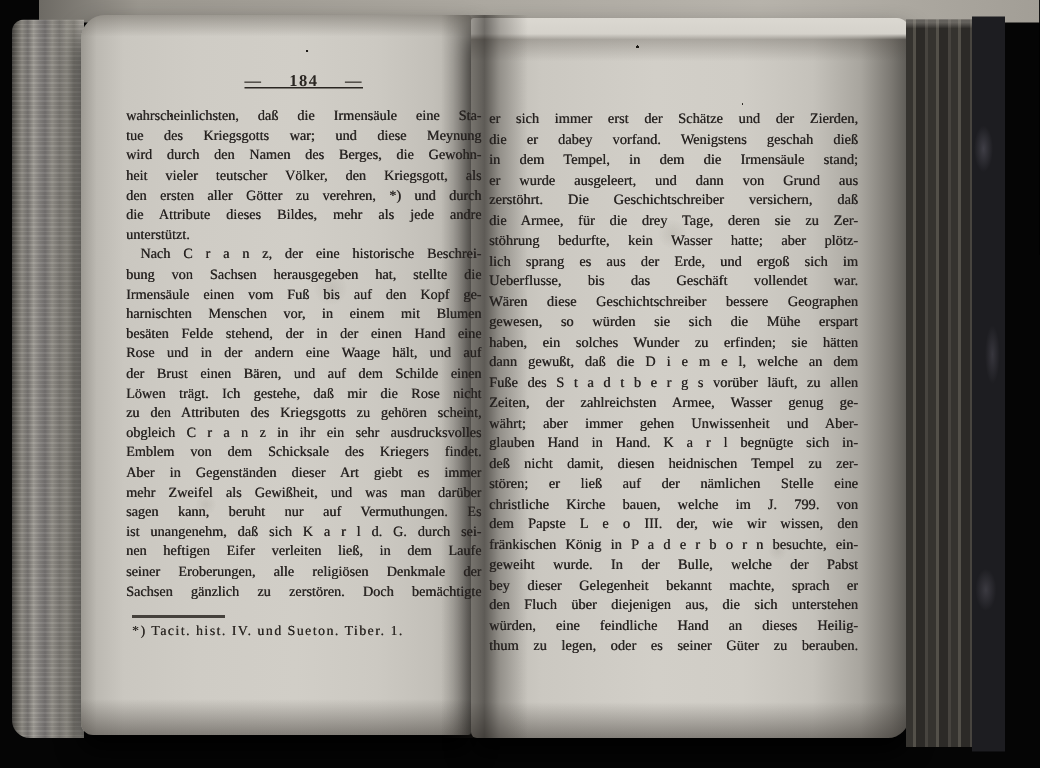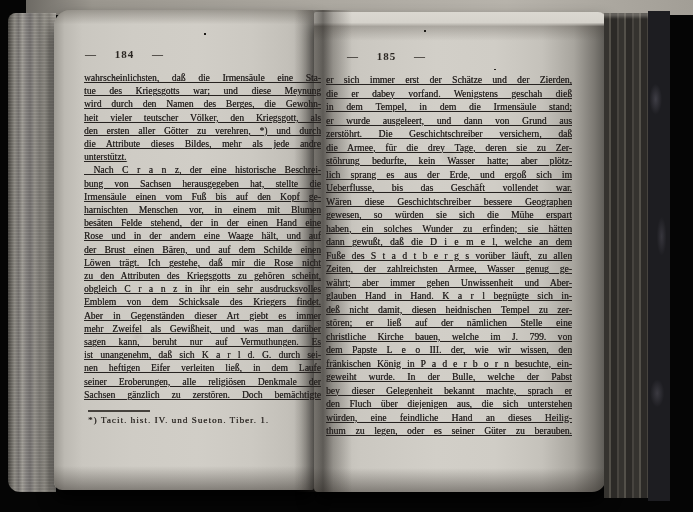--- a/index.html
+++ b/index.html
@@ -88,33 +88,32 @@
     background:
       radial-gradient(ellipse 9px 22px at 35% 18%, #3f3e46 0%, rgba(0,0,0,0) 70%),
       radial-gradient(ellipse 7px 28px at 62% 46%, #37363d 0%, rgba(0,0,0,0) 70%),
       radial-gradient(ellipse 10px 20px at 42% 78%, #3b3a41 0%, rgba(0,0,0,0) 70%),
       #1d1d21;
     z-index: 1;
   }
   
   .page-number {
     position: absolute; z-index: 3;
-    width: 235px; 
+    width: 235px; text-align: center;
     font-size: 11px; font-weight: bold; color: #2a2622;
-    word-spacing: 14px; letter-spacing: 1px;
+    word-spacing: 14px; letter-spacing: 1px; text-decoration: underline;
   }
   .page-number.pn-left  { left: 85px;  top: 48px; }
   .page-number.pn-right { left: 347px; top: 50px; width: 242px; }
   .page-text {
     position: absolute; z-index: 3;
     white-space: pre-line;
     text-align: justify; text-align-last: justify;
     color: #262220; text-shadow: 0.25px 0 0 rgba(38,34,32,0.8);
     overflow: hidden;
-    text-decoration: underline;
   }
   .page-text.pt-left {
     left: 84px; top: 72px; width: 237px; height: 336px;
     font-size: 9.5px; line-height: 13.2px;
   }
   .page-text.pt-right {
     left: 326px; top: 73px; width: 246px; height: 368px;
     font-size: 9.6px; line-height: 13.5px;
   }
   .footnote-rule {
@@ -168,21 +167,20 @@
 sagen kann, beruht nur auf Vermuthungen. Es
 ist unangenehm, daß sich K a r l d. G. durch sei-
 nen heftigen Eifer verleiten ließ, in dem Laufe
 seiner Eroberungen, alle religiösen Denkmale der
 Sachsen gänzlich zu zerstören. Doch bemächtigte</div>
 
   <div class="footnote-rule"></div>
 
   <div class="footnote">*) Tacit. hist. IV. und Sueton. Tiber. 1.</div>
 
-  <div class="page-number pn-right">— 185 —</div>
 
   <div class="page-text pt-right">er sich immer erst der Schätze und der Zierden,
 die er dabey vorfand. Wenigstens geschah dieß
 in dem Tempel, in dem die Irmensäule stand;
 er wurde ausgeleert, und dann von Grund aus
 zerstöhrt. Die Geschichtschreiber versichern, daß
 die Armee, für die drey Tage, deren sie zu Zer-
 stöhrung bedurfte, kein Wasser hatte; aber plötz-
 lich sprang es aus der Erde, und ergoß sich im
 Ueberflusse, bis das Geschäft vollendet war.

